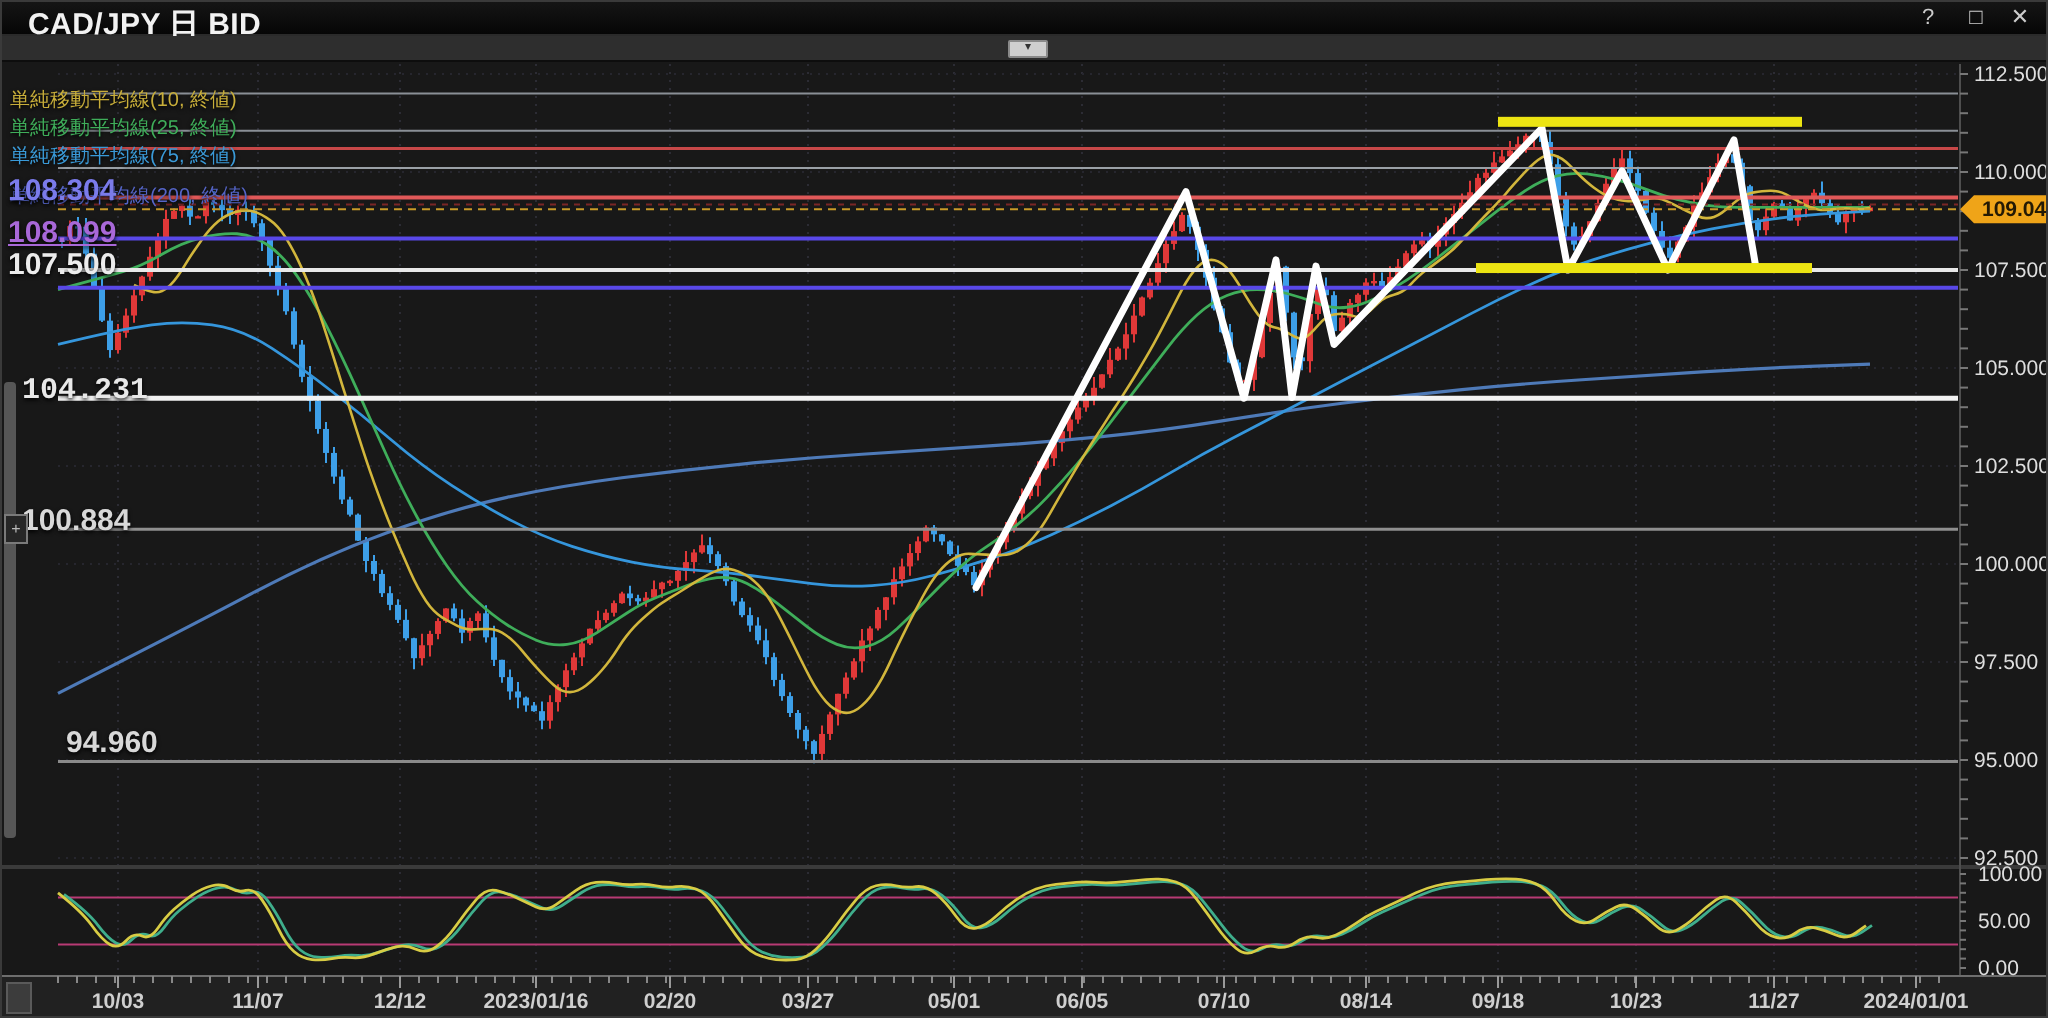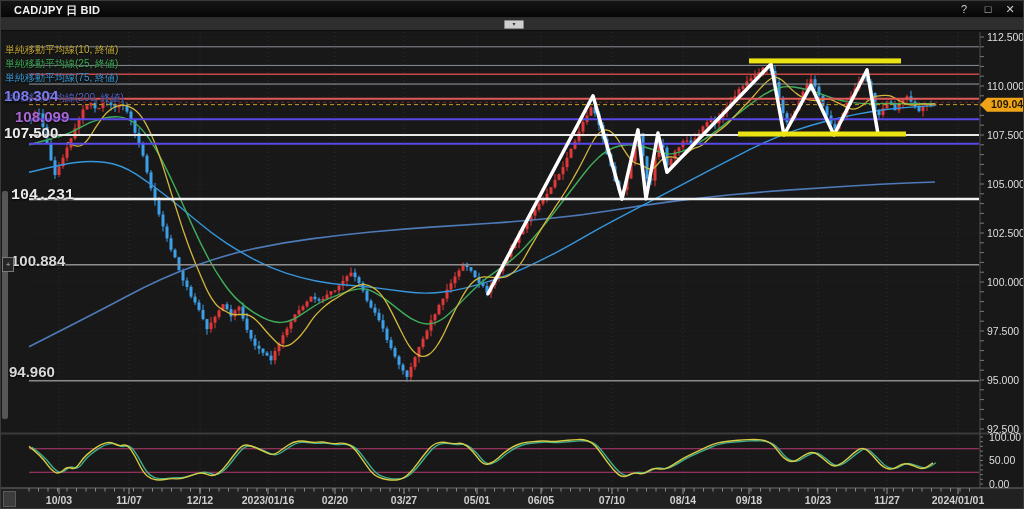--- a/index.html
+++ b/index.html
@@ -1,20 +1,20 @@
 <!DOCTYPE html>
 <html><head>
 <meta charset="utf-8">
 <style>
   html,body{margin:0;padding:0;background:#000;}
   *{box-sizing:border-box;}
   body{font-family:"Liberation Sans", sans-serif;}
   #win{position:relative;width:1024px;height:509px;background:#181818;overflow:hidden;border:1px solid #3a3a3a;}
   #titlebar{position:absolute;left:0;top:0;width:1024px;height:17px;background:linear-gradient(#151515,#060606);border-bottom:1px solid #2a2a2a;}
-  #title{position:absolute;left:13px;top:2px;font-size:11px;font-weight:700;color:#f2f2f2;letter-spacing:.2px;}
+  #title{position:absolute;left:13px;top:2px;font-size:15px;font-weight:700;color:#f2f2f2;letter-spacing:.2px;}
   .winbtn{position:absolute;top:1px;width:18px;height:14px;color:#cccccc;font-size:11px;text-align:center;line-height:14px;cursor:pointer;}
   #btn-help{right:52px;}
   #btn-max{right:28px;}
   #btn-close{right:6px;}
   #toolstrip{position:absolute;left:0;top:17px;width:1024px;height:13px;background:#2e2e2e;border-bottom:1px solid #0d0d0d;}
   #collapse-btn{position:absolute;left:503px;top:2px;width:20px;height:9px;background:#cfcfcf;border:1px solid #8a8a8a;border-radius:1px;font-size:6px;line-height:7px;text-align:center;color:#333;cursor:pointer;}
   #chartwrap{position:absolute;left:0;top:0;width:848px;height:509px;}
   svg{display:block;}
   svg text{font-family:"Liberation Sans", sans-serif;}
   .legend-item{position:absolute;left:4px;font-size:10px;font-weight:400;white-space:nowrap;text-shadow:0 1px 2px #000;}
@@ -758,24 +758,24 @@
   </div>
 
   <div id="legend">
       <div class="legend-item" style="top: 42px; color: rgb(200, 174, 58); text-align: right;">単純移動平均線(10, 終値)</div>
       <div class="legend-item" style="top: 56px; color: rgb(63, 174, 90);">単純移動平均線(25, 終値)</div>
       <div class="legend-item" style="top: 70px; color: rgb(58, 154, 216);">単純移動平均線(75, 終値)</div>
       <div class="legend-item" style="top: 90px; color: rgb(85, 101, 200);">単純移動平均線(200, 終値)</div>
     </div>
   <div id="leftlabels">
       <div class="left-label" style="left: 3px; top: 86px; color: rgb(123, 123, 234);">108.304</div>
-      <div class="left-label" style="left: 14px; top: 107px; color: rgb(168, 104, 216);">108.099</div>
+      <div class="left-label" style="left: 3px; top: 107px; color: rgb(168, 104, 216); text-decoration: underline;">108.099</div>
       <div class="left-label" style="left: 3px; top: 123px; color: rgb(236, 236, 236);">107.500</div>
       <div class="left-label" style="left: 10px; top: 186px; color: rgb(232, 232, 232); font-family: Liberation Mono, monospace;">104.231</div>
       <div class="left-label" style="left: 10px; top: 251px; color: rgb(216, 216, 216);">100.884</div>
-      <div class="left-label" style="left: 8px; top: 362px; color: rgb(216, 216, 216);">94.960</div>
+      <div class="left-label" style="left: 8px; top: 362px; color: rgb(216, 216, 216); padding-left: 24px;">94.960</div>
     </div>
 
 
   <div id="left-scrollbar"></div>
   <div id="mini-expand">+</div>
   <div id="corner-box"></div>
 </div>
 
 </body></html>

